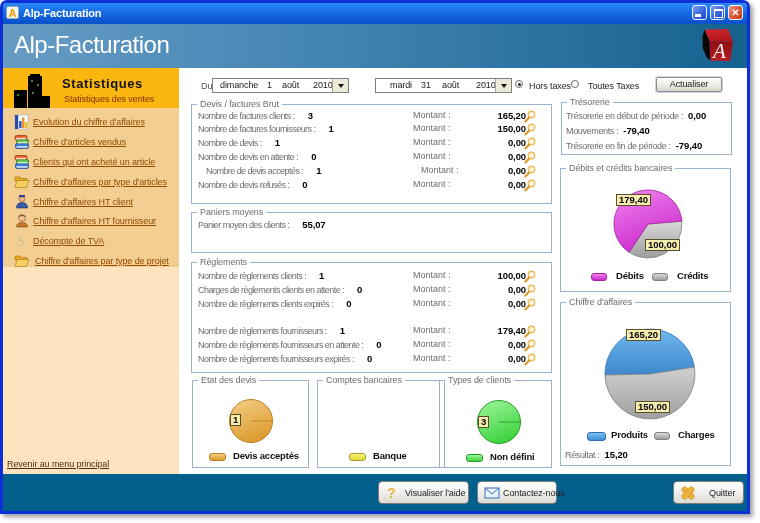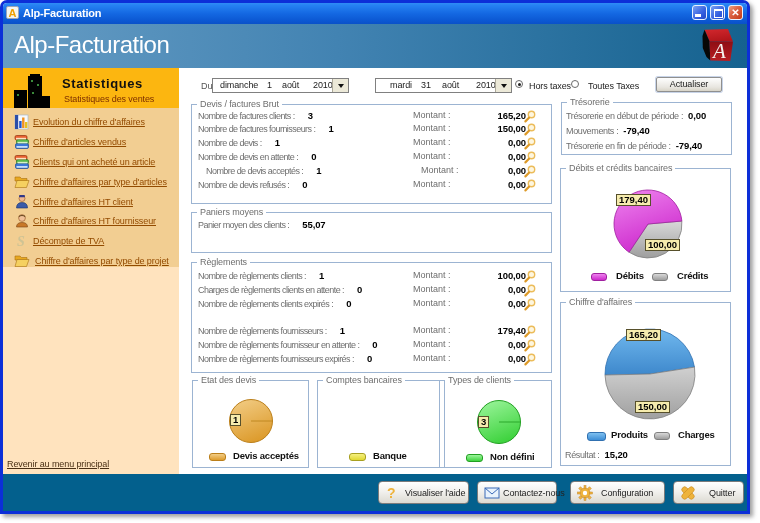--- a/index.html
+++ b/index.html
@@ -254,21 +254,21 @@
             <line x1="8.0" y1="8.8" x2="4.4" y2="12.4" stroke="#dd9a28" stroke-width="2.2" stroke-linecap="round"></line>
           </svg></div>
       <div class="row" style="top:35px;"><span class="lb">Nombre de règlements clients expirés :</span><b style="margin-left:13px;">0</b><span class="mt">Montant :</span><b class="amt">0,00</b><svg class="loupe" viewBox="0 0 16 15">
             <circle cx="10.5" cy="5.5" r="3.2" stroke="#ecbc5a" stroke-width="1.4" fill="#fdf6e0"></circle>
             <line x1="8.0" y1="8.8" x2="4.4" y2="12.4" stroke="#dd9a28" stroke-width="2.2" stroke-linecap="round"></line>
           </svg></div>
       <div class="row" style="top:62px;"><span class="lb">Nombre de règlements fournisseurs :</span><b style="margin-left:13px;">1</b><span class="mt">Montant :</span><b class="amt">179,40</b><svg class="loupe" viewBox="0 0 16 15">
             <circle cx="10.5" cy="5.5" r="3.2" stroke="#ecbc5a" stroke-width="1.4" fill="#fdf6e0"></circle>
             <line x1="8.0" y1="8.8" x2="4.4" y2="12.4" stroke="#dd9a28" stroke-width="2.2" stroke-linecap="round"></line>
           </svg></div>
-      <div class="row" style="top:76px;"><span class="lb">Nombre de règlements fournisseur en attente :</span><b style="margin-left:13px;">0</b><span class="mt">Montant :</span><b class="amt">0,00</b><svg class="loupe" viewBox="0 0 16 15">
+      <div class="row" style="top:76px;"><span class="lb">Nombre de règlements fournisseurs en attente :</span><b style="margin-left:13px;">0</b><span class="mt">Montant :</span><b class="amt">0,00</b><svg class="loupe" viewBox="0 0 16 15">
             <circle cx="10.5" cy="5.5" r="3.2" stroke="#ecbc5a" stroke-width="1.4" fill="#fdf6e0"></circle>
             <line x1="8.0" y1="8.8" x2="4.4" y2="12.4" stroke="#dd9a28" stroke-width="2.2" stroke-linecap="round"></line>
           </svg></div>
       <div class="row" style="top:90px;"><span class="lb">Nombre de règlements fournisseurs expirés :</span><b style="margin-left:13px;">0</b><span class="mt">Montant :</span><b class="amt">0,00</b><svg class="loupe" viewBox="0 0 16 15">
             <circle cx="10.5" cy="5.5" r="3.2" stroke="#ecbc5a" stroke-width="1.4" fill="#fdf6e0"></circle>
             <line x1="8.0" y1="8.8" x2="4.4" y2="12.4" stroke="#dd9a28" stroke-width="2.2" stroke-linecap="round"></line>
           </svg></div>
     </div>
 
     <div class="gb" style="left:13px;top:312px;width:117px;height:88px;">
@@ -374,39 +374,20 @@
         </svg>
       <span style="left:26px;">Visualiser l'aide</span>
     </div>
     <div class="fbtn" style="left:474px;width:80px;">
       <svg class="fico" viewBox="0 0 16 16">
           <rect x="1" y="3" width="14" height="10" fill="#e8f2fc" stroke="#3a6ab8" stroke-width="1"></rect>
           <path d="M1,3 L8,9 L15,3" fill="none" stroke="#3a6ab8" stroke-width="1"></path>
         </svg>
       <span style="left:25px;">Contactez-nous</span>
     </div>
-    <div class="fbtn" style="left:567px;width:95px;">
-      <svg class="fico" viewBox="0 0 16 16">
-          <g fill="#eeb33c" stroke="#c8882a" stroke-width="0.5">
-            <circle cx="8" cy="8" r="5"></circle>
-            <g>
-              <rect x="7" y="0.5" width="2" height="3"></rect>
-              <rect x="7" y="12.5" width="2" height="3"></rect>
-              <rect x="0.5" y="7" width="3" height="2"></rect>
-              <rect x="12.5" y="7" width="3" height="2"></rect>
-              <rect x="2.2" y="2.2" width="2.6" height="2.6" transform="rotate(45 3.5 3.5)"></rect>
-              <rect x="11.2" y="2.2" width="2.6" height="2.6" transform="rotate(45 12.5 3.5)"></rect>
-              <rect x="2.2" y="11.2" width="2.6" height="2.6" transform="rotate(45 3.5 12.5)"></rect>
-              <rect x="11.2" y="11.2" width="2.6" height="2.6" transform="rotate(45 12.5 12.5)"></rect>
-            </g>
-          </g>
-          <circle cx="8" cy="8" r="2.2" fill="#fff"></circle>
-        </svg>
-      <span style="left:30px;">Configuration</span>
-    </div>
     <div class="fbtn" style="left:670px;width:71px;">
       <svg class="fico" viewBox="0 0 16 16">
           <g transform="rotate(45 8 8)">
             <rect x="0.5" y="5.2" width="15" height="5.6" rx="2.7" fill="#eeb33c" stroke="#cf9025" stroke-width="0.7"></rect>
           </g>
           <g transform="rotate(-45 8 8)">
             <rect x="0.5" y="5.2" width="15" height="5.6" rx="2.7" fill="#eeb33c" stroke="#cf9025" stroke-width="0.7"></rect>
           </g>
         </svg>
       <span style="left:35px;">Quitter</span>

